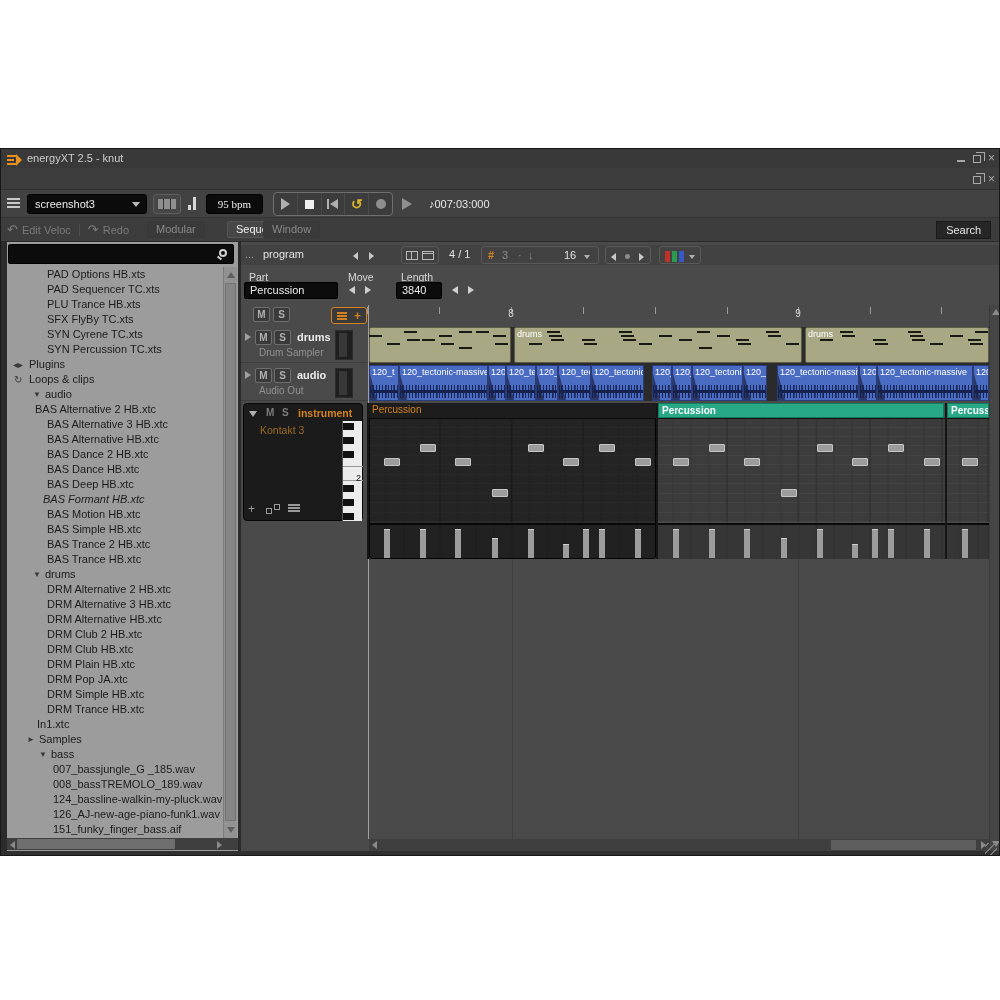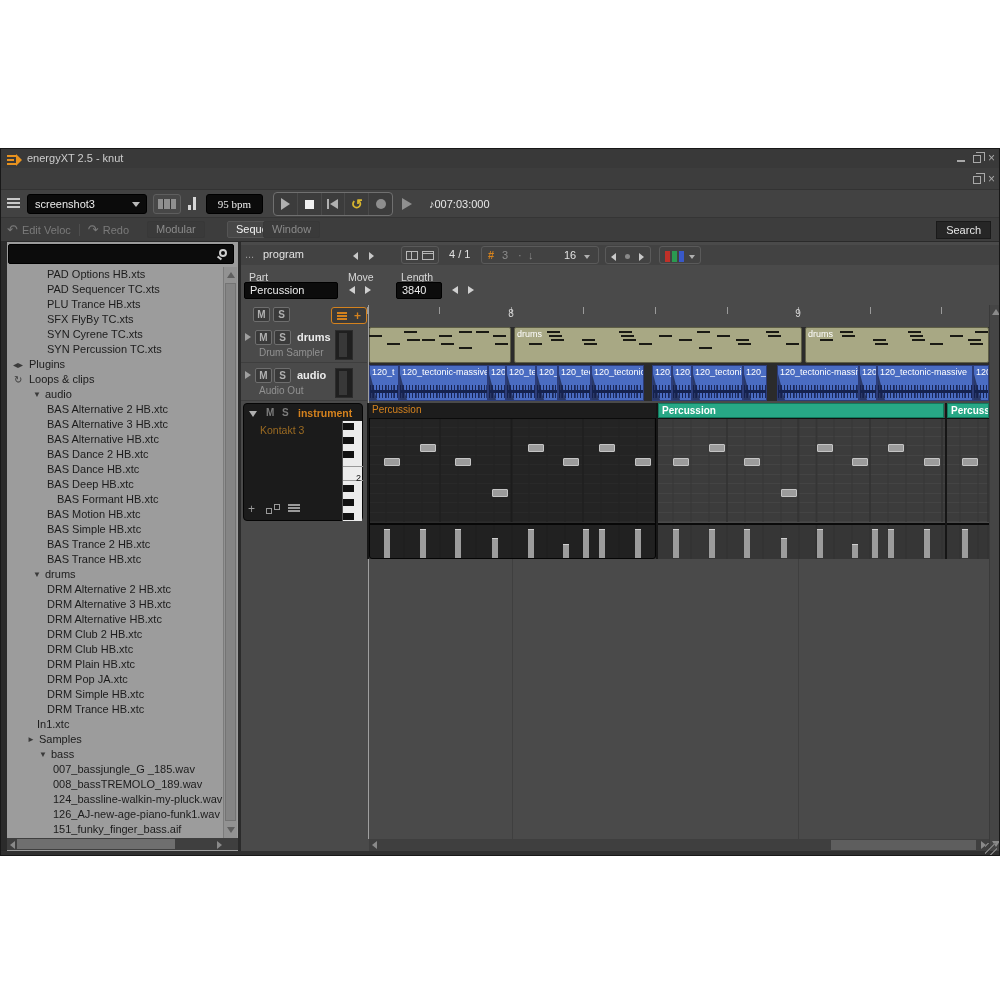--- a/index.html
+++ b/index.html
@@ -318,39 +318,39 @@
           </div>
           <div class="tree-row">
             <div class="tic" style="left: 7px;">↻</div>
             <div class="lbl" style="left: 22px;">Loops &amp; clips</div>
           </div>
           <div class="tree-row">
             <div class="exp" style="left: 26px;">▼</div>
             <div class="lbl" style="left: 38px;">audio</div>
           </div>
           <div class="tree-row">
-            <div class="lbl" style="left: 40px; text-align: right;">BAS Alternative 2 HB.xtc</div>
+            <div class="lbl" style="left: 28px; text-align: right;">BAS Alternative 2 HB.xtc</div>
           </div>
           <div class="tree-row">
             <div class="lbl" style="left: 40px;">BAS Alternative 3 HB.xtc</div>
           </div>
           <div class="tree-row">
             <div class="lbl" style="left: 40px;">BAS Alternative HB.xtc</div>
           </div>
           <div class="tree-row">
             <div class="lbl" style="left: 40px;">BAS Dance 2 HB.xtc</div>
           </div>
           <div class="tree-row">
             <div class="lbl" style="left: 40px;">BAS Dance HB.xtc</div>
           </div>
           <div class="tree-row">
             <div class="lbl" style="left: 40px;">BAS Deep HB.xtc</div>
           </div>
           <div class="tree-row">
-            <div class="lbl" style="left: 50px;">BAS Formant HB.xtc</div>
+            <div class="lbl" style="left: 36px; font-style: italic;">BAS Formant HB.xtc</div>
           </div>
           <div class="tree-row">
             <div class="lbl" style="left: 40px;">BAS Motion HB.xtc</div>
           </div>
           <div class="tree-row">
             <div class="lbl" style="left: 40px;">BAS Simple HB.xtc</div>
           </div>
           <div class="tree-row">
             <div class="lbl" style="left: 40px;">BAS Trance 2 HB.xtc</div>
           </div>

